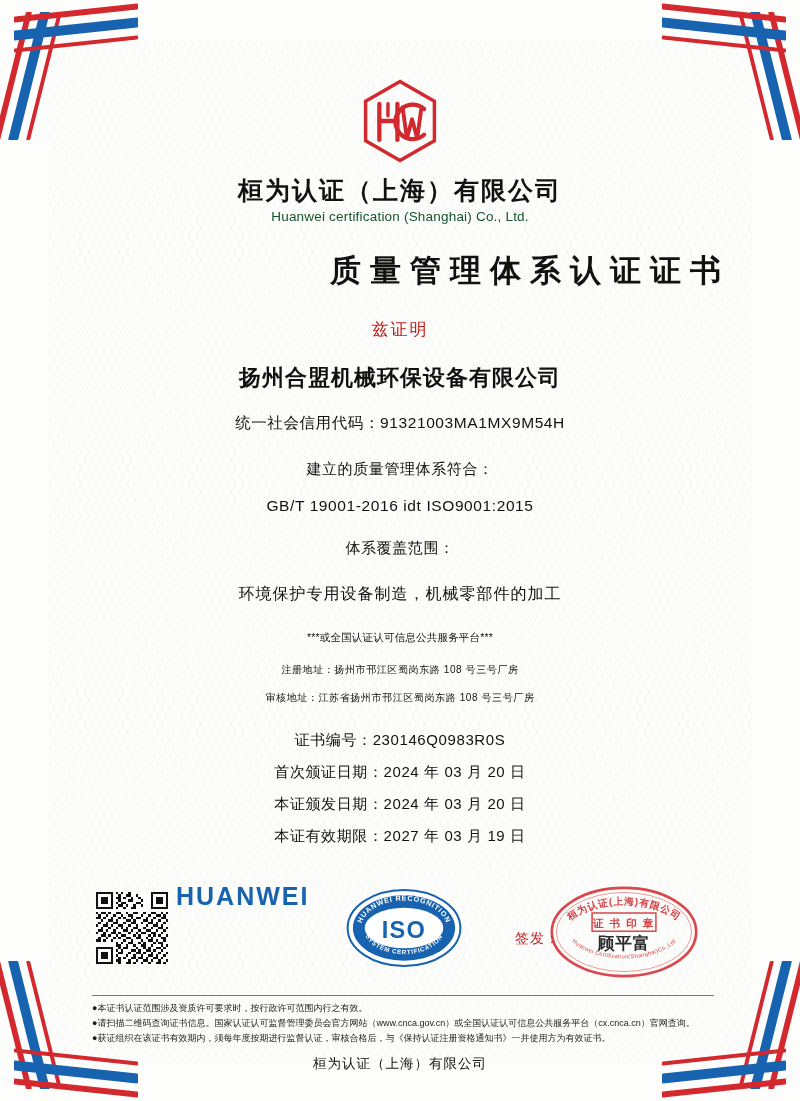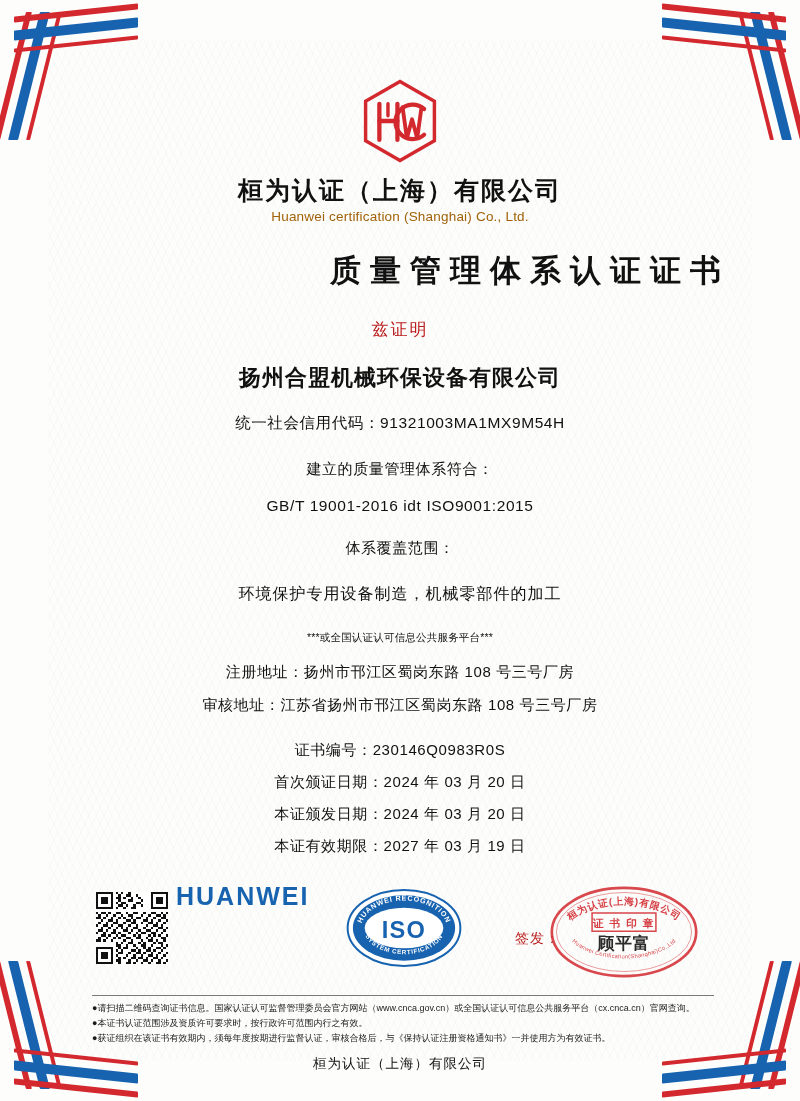--- a/index.html
+++ b/index.html
@@ -90,21 +90,21 @@
 
   .company-cn {
     font-size: 25px;
     font-weight: bold;
     letter-spacing: 2px;
     color: #111;
     margin: 10px 0 2px 0;
   }
   .company-en {
     font-size: 13.5px;
-    color: #a16207;
+    color: #14532d;
     letter-spacing: 0.2px;
     margin-bottom: 26px;
   }
 
   .cert-title {
     font-size: 31px;
     font-weight: bold;
     letter-spacing: 9px;
     color: #111;
     margin: 16px 0 26px 0;
@@ -145,21 +145,21 @@
     margin-bottom: 26px;
     letter-spacing: 1px;
   }
   .line-note {
     font-size: 10.5px;
     color: #111;
     margin-bottom: 18px;
     letter-spacing: 0.2px;
   }
   .line-addr {
-    font-size: 15px;
+    font-size: 10px;
     margin-bottom: 14px;
   }
   .line-gap {
     margin-top: 26px;
   }
   .line-date {
     font-size: 15px;
     margin-bottom: 13px;
   }
 
@@ -602,22 +602,22 @@
         <text font-family="'Liberation Sans', sans-serif" font-size="7.5" fill="#d2282e" opacity="0.85" letter-spacing="0.4">
           <textPath href="#sealBot" startOffset="50%" text-anchor="middle">Huanwei Certification(Shanghai)Co.,Ltd</textPath>
         </text>
         <text x="100" y="86" text-anchor="middle" font-family="'Liberation Serif', serif" font-size="22" font-weight="bold" fill="#1a1a1a" opacity="0.92" letter-spacing="1">顾平富</text>
       </svg>
     </div>
   </div>
 
   <div class="notes">
     <div class="rule-top"></div>
+    <p>●本证书认证范围涉及资质许可要求时，按行政许可范围内行之有效。</p>
     <p>●请扫描二维码查询证书信息。国家认证认可监督管理委员会官方网站（www.cnca.gov.cn）或全国认证认可信息公共服务平台（cx.cnca.cn）官网查询。</p>
-    <p>●本证书认证范围涉及资质许可要求时，按行政许可范围内行之有效。</p>
     <p>●获证组织在该证书有效期内，须每年度按期进行监督认证，审核合格后，与《保持认证注册资格通知书》一并使用方为有效证书。</p>
   </div>
 
   <div class="bottom">
     <div class="bottom-name">桓为认证（上海）有限公司</div>
   </div>
 
 </div>
 
 </body></html>

